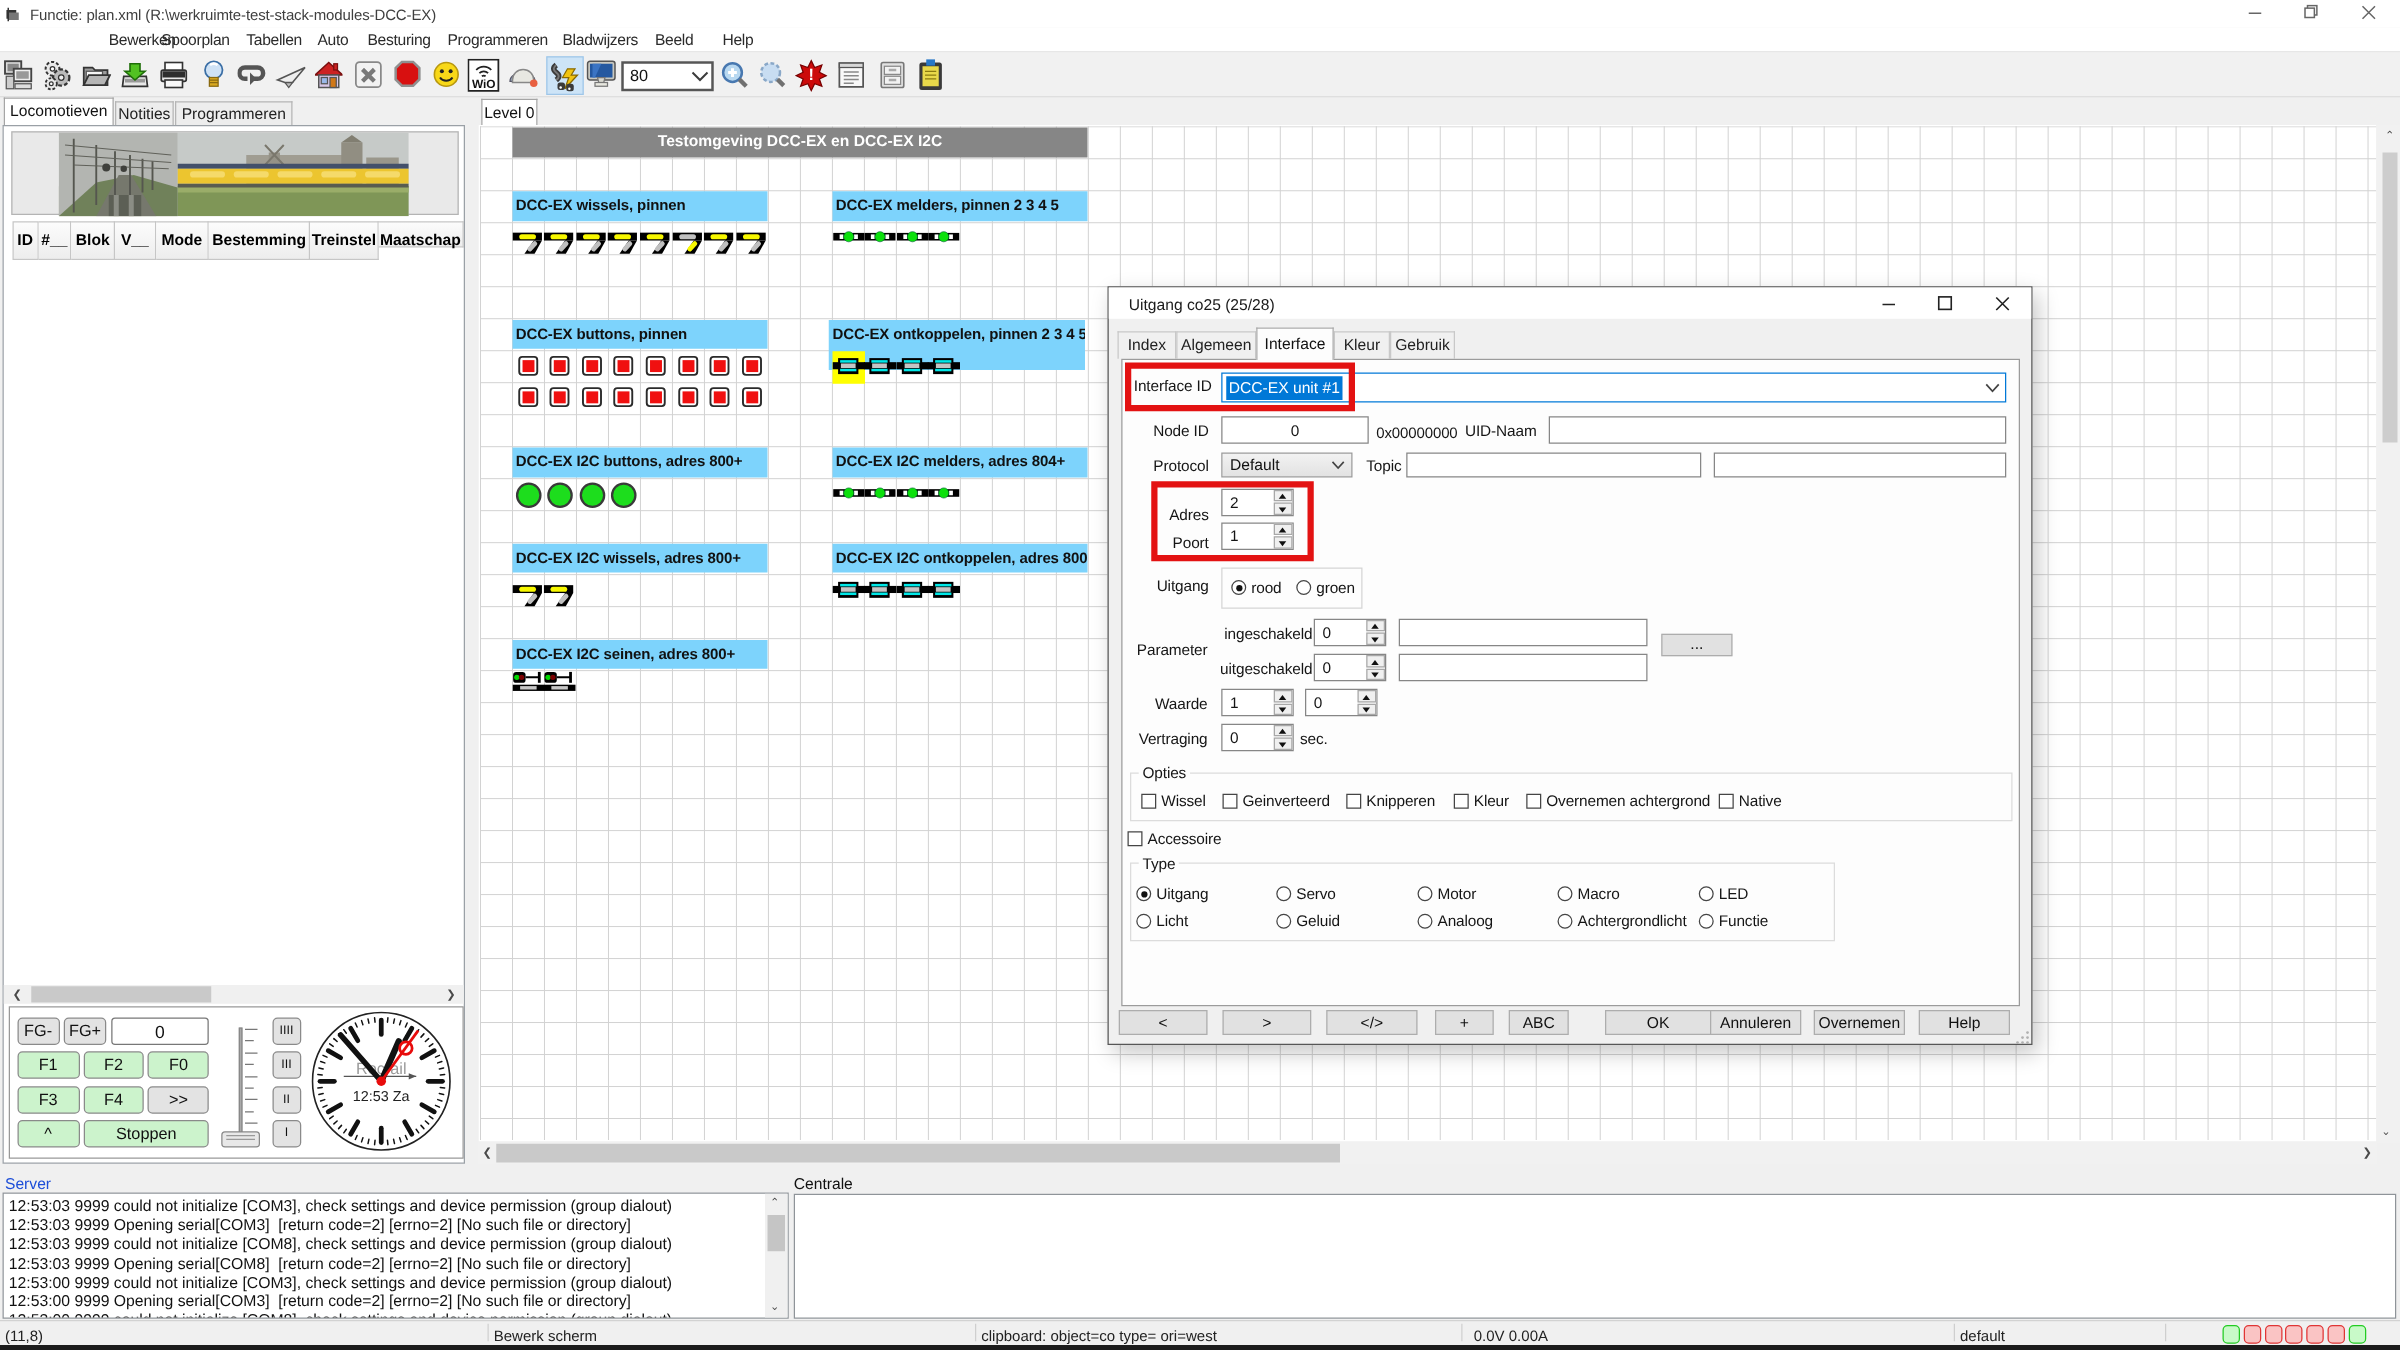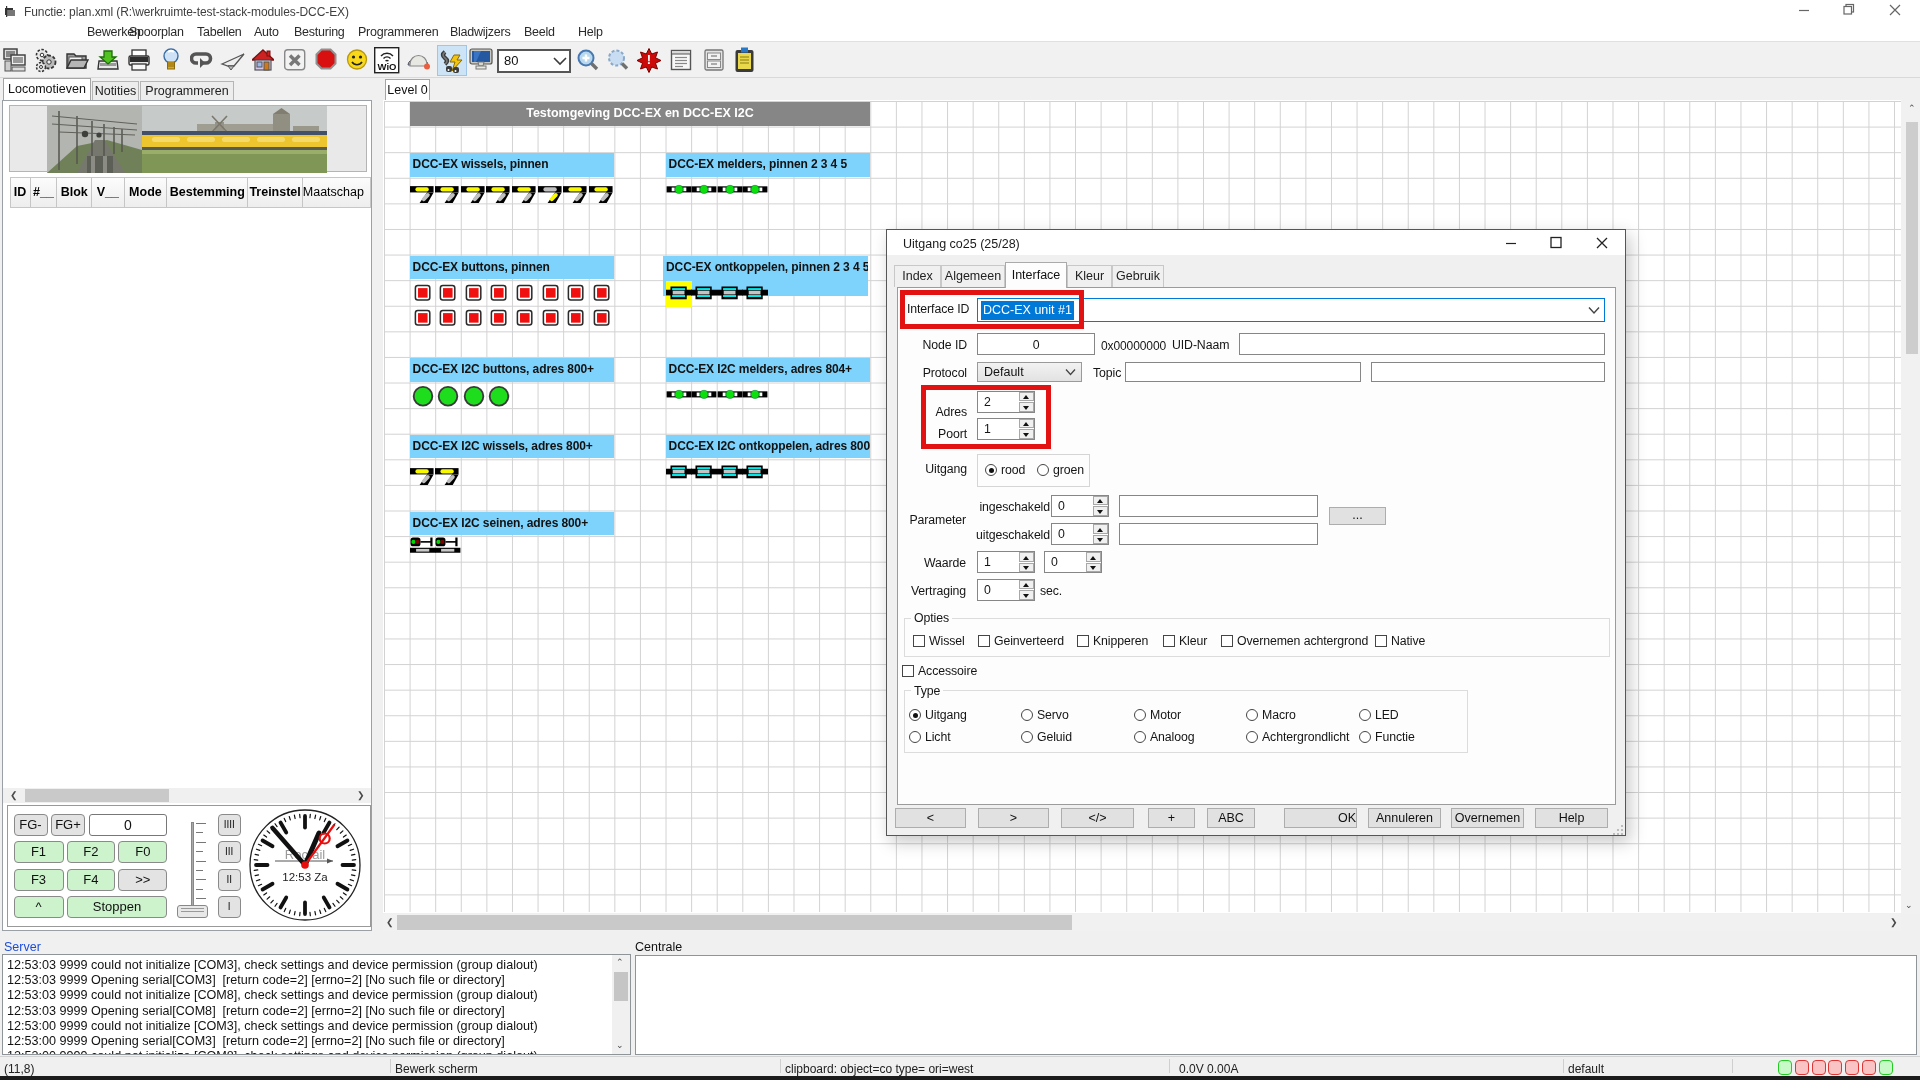--- a/index.html
+++ b/index.html
@@ -256,21 +256,21 @@
 </svg>
 
 <div id="lochdr">
     <div class="abs" style="left:9.5px;top:177px;width:21.2px;height:31px;background:linear-gradient(#fcfcfc,#ededed);border:1px solid #c6c6c6;border-left:1px solid #c6c6c6;font-weight:bold;font-size:12.5px;color:#000;text-align:center;line-height:29px;">ID</div>
     <div class="abs" style="left:30.7px;top:177px;width:26.7px;height:31px;background:linear-gradient(#fcfcfc,#ededed);border:1px solid #c6c6c6;border-left:none;font-weight:bold;font-size:12.5px;color:#000;text-align:center;line-height:29px;">#__</div>
     <div class="abs" style="left:57.4px;top:177px;width:34.6px;height:31px;background:linear-gradient(#fcfcfc,#ededed);border:1px solid #c6c6c6;border-left:none;font-weight:bold;font-size:12.5px;color:#000;text-align:center;line-height:29px;">Blok</div>
     <div class="abs" style="left:92px;top:177px;width:32.7px;height:31px;background:linear-gradient(#fcfcfc,#ededed);border:1px solid #c6c6c6;border-left:none;font-weight:bold;font-size:12.5px;color:#000;text-align:center;line-height:29px;">V__</div>
     <div class="abs" style="left:124.7px;top:177px;width:42.499999999999986px;height:31px;background:linear-gradient(#fcfcfc,#ededed);border:1px solid #c6c6c6;border-left:none;font-weight:bold;font-size:12.5px;color:#000;text-align:center;line-height:29px;">Mode</div>
     <div class="abs" style="left:167.2px;top:177px;width:81.20000000000002px;height:31px;background:linear-gradient(#fcfcfc,#ededed);border:1px solid #c6c6c6;border-left:none;font-weight:bold;font-size:12.5px;color:#000;text-align:center;line-height:29px;">Bestemming</div>
     <div class="abs" style="left:248.4px;top:177px;width:54.400000000000006px;height:31px;background:linear-gradient(#fcfcfc,#ededed);border:1px solid #c6c6c6;border-left:none;font-weight:bold;font-size:12.5px;color:#000;text-align:center;line-height:29px;">Treinstel</div>
-    <div class="abs" style="left:302.8px;top:177px;width:68.19999999999999px;height:31px;background:linear-gradient(#fcfcfc,#ededed);border:1px solid #c6c6c6;border-left:none;font-weight:normal;font-size:12.5px;color:#000;line-height:29px;">Maatschap</div>
+    <div class="abs" style="left:302.8px;top:177px;width:68.19999999999999px;height:21px;background:linear-gradient(#fcfcfc,#ededed);border:1px solid #c6c6c6;border-left:none;font-weight:bold;font-size:12.5px;color:#000;text-align:center;line-height:29px;">Maatschap</div>
   </div>
 
 <div class="abs" style="left:3px;top:788px;width:368px;height:15px;background:#f0f0f0;"></div>
 <div class="abs" style="left:25px;top:789px;width:144px;height:13px;background:#c9c9c9;"></div>
 <div class="arr" style="left:10px;top:790px;">❮</div>
 <div class="arr" style="left:357px;top:790px;">❯</div>
 
 <div class="abs" style="left:7px;top:805px;width:364px;height:122px;background:#fff;border:1px solid #999;"></div>
 <div id="throttle">
     <div class="gbtn" style="left:13.5px;top:814px;width:34px;height:22px;line-height:20px;font-size:13px;">FG-</div>
@@ -806,21 +806,21 @@
     <div class="dlbl" style="z-index:4;left:1150px;top:729.5px;">Analoog</div>
     <div class="rad" style="z-index:4;left:1246px;top:730.5px;"></div>
     <div class="dlbl" style="z-index:4;left:1262px;top:729.5px;">Achtergrondlicht</div>
     <div class="rad" style="z-index:4;left:1359px;top:730.5px;"></div>
     <div class="dlbl" style="z-index:4;left:1375px;top:729.5px;">Functie</div>
     <div class="btn" style="z-index:4;left:895px;top:808px;width:71px;height:20px;line-height:18px;">&lt;</div>
     <div class="btn" style="z-index:4;left:978px;top:808px;width:71px;height:20px;line-height:18px;">&gt;</div>
     <div class="btn" style="z-index:4;left:1061px;top:808px;width:73px;height:20px;line-height:18px;">&lt;/&gt;</div>
     <div class="btn" style="z-index:4;left:1148px;top:808px;width:47px;height:20px;line-height:18px;">+</div>
     <div class="btn" style="z-index:4;left:1207px;top:808px;width:48px;height:20px;line-height:18px;">ABC</div>
-    <div class="btn" style="z-index:4;left:1284px;top:808px;width:73px;height:20px;line-height:18px;text-align:right;">OK</div>
+    <div class="btn" style="z-index:4;left:1284px;top:808px;width:85px;height:20px;line-height:18px;">OK</div>
     <div class="btn" style="z-index:4;left:1368px;top:808px;width:73px;height:20px;line-height:18px;">Annuleren</div>
     <div class="btn" style="z-index:4;left:1451px;top:808px;width:73px;height:20px;line-height:18px;">Overnemen</div>
     <div class="btn" style="z-index:4;left:1535px;top:808px;width:73px;height:20px;line-height:18px;">Help</div>
     <svg class="abs" style="z-index:4;left:1612px;top:824px" width="12" height="12">
       <g fill="#b0b0b0">
         <circle cx="10" cy="2" r="1.1"></circle>
         <circle cx="10" cy="6" r="1.1"></circle>
         <circle cx="10" cy="10" r="1.1"></circle>
         <circle cx="6" cy="6" r="1.1"></circle>
         <circle cx="6" cy="10" r="1.1"></circle>

